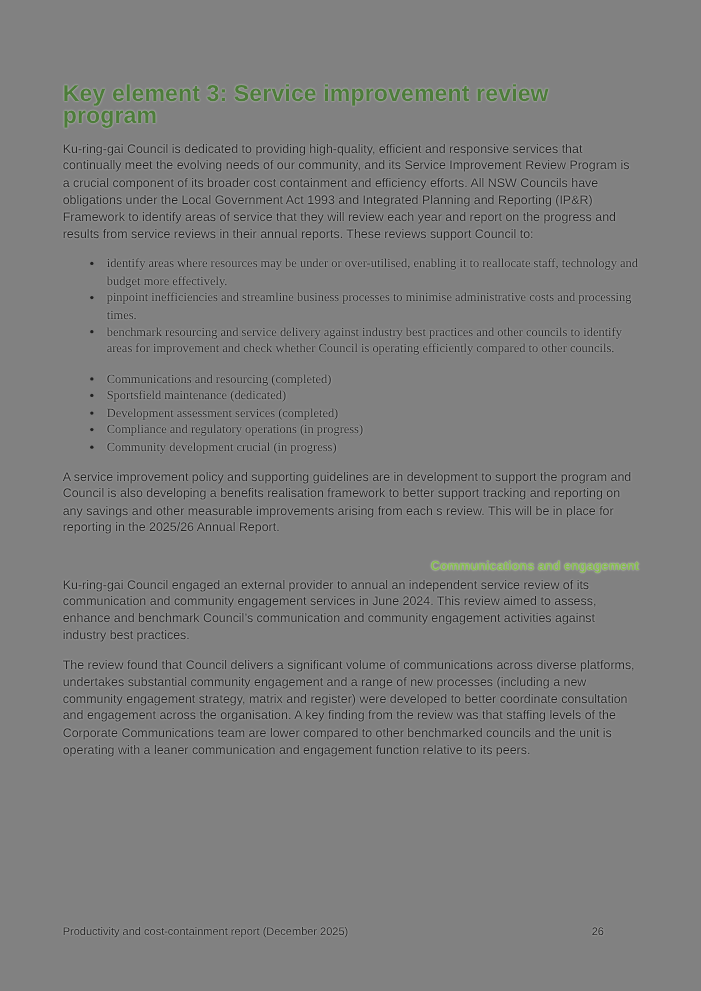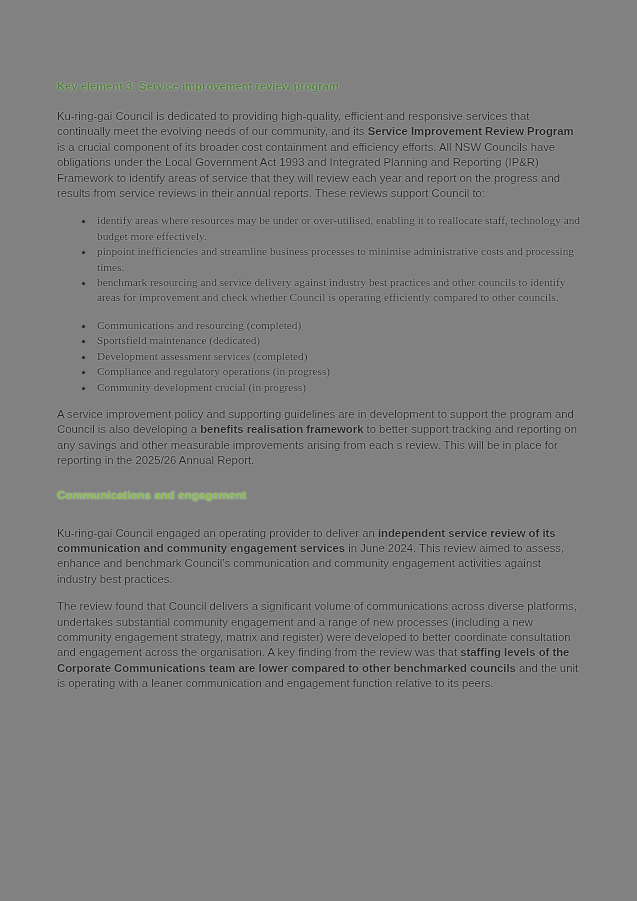--- a/index.html
+++ b/index.html
@@ -27,21 +27,21 @@
     position: absolute;
     top: 76px;
     left: 57px;
     width: 524px;
   }
   .halo {
     text-shadow: 0 0 2px rgba(255,255,255,0.55), 0 0 1px rgba(255,255,255,0.35);
   }
   h1.doc-title {
     margin: 0 0 13px 0;
-    font-size: 11px;
+    font-size: 21px;
     line-height: 20px;
     font-weight: bold;
     color: var(--title-green);
     letter-spacing: 0.1px;
   }
   p.body-par {
     margin: 0 0 12px 0;
     font-size: 11.3px;
     line-height: 15.4px;
     color: var(--body-text);
@@ -52,27 +52,28 @@
     font-size: 11.3px;
     line-height: 15.4px;
     color: var(--body-text);
   }
   ul.body-list li {
     padding-left: 2px;
     margin: 0;
     font-family: Liberation Serif, serif;
   }
   h2.sub-heading {
-    margin: 18px 0 24px 0;
+    margin: 18px 0 3px 0;
     font-size: 11.6px;
     line-height: 15px;
     font-weight: bold;
     color: var(--subheading-green);
+    text-align: right;
   }
-  strong { font-weight: bold; }
+  strong { font-weight: normal; }
   .footer {
     position: absolute;
     left: 57px;
     top: 841px;
     width: 492px;
     display: flex;
     justify-content: space-between;
     align-items: baseline;
     font-size: 10px;
     line-height: 13px;
@@ -101,19 +102,23 @@
         <li><span>Sportsfield maintenance (dedicated)</span></li>
         <li><span>Development assessment services (completed)</span></li>
         <li><span>Compliance and regulatory operations (in progress)</span></li>
         <li><span>Community development crucial (in progress)</span></li>
       </ul>
 
     <p class="body-par halo"><span>A service improvement policy and supporting guidelines are in development to support the program and Council is also developing a </span><strong>benefits realisation framework</strong><span> to better support tracking and reporting on any savings and other measurable improvements arising from each s review. This will be in place for reporting in the 2025/26 Annual Report.</span></p>
 
     <h2 class="sub-heading halo">Communications and engagement</h2>
 
-    <p class="body-par halo"><span>Ku-ring-gai Council engaged an operating provider to deliver an </span><strong>independent service review of its communication and community engagement services</strong><span> in June 2024. This review aimed to assess, enhance and benchmark Council’s communication and community engagement activities against industry best practices.</span></p>
+    <p class="body-par halo"><span>Ku-ring-gai Council engaged an external provider to annual an </span><strong>independent service review of its communication and community engagement services</strong><span> in June 2024. This review aimed to assess, enhance and benchmark Council’s communication and community engagement activities against industry best practices.</span></p>
 
     <p class="body-par halo"><span>The review found that Council delivers a significant volume of communications across diverse platforms, undertakes substantial community engagement and a range of new processes (including a new community engagement strategy, matrix and register) were developed to better coordinate consultation and engagement across the organisation. A key finding from the review was that </span><strong>staffing levels of the Corporate Communications team are lower compared to other benchmarked councils</strong><span> and the unit is operating with a leaner communication and engagement function relative to its peers.</span></p>
 
   </div>
 
+  <div class="footer halo">
+    <span>Productivity and cost-containment report (December 2025)</span>
+    <span>26</span>
+  </div>
 </div>
 
 </body></html>

